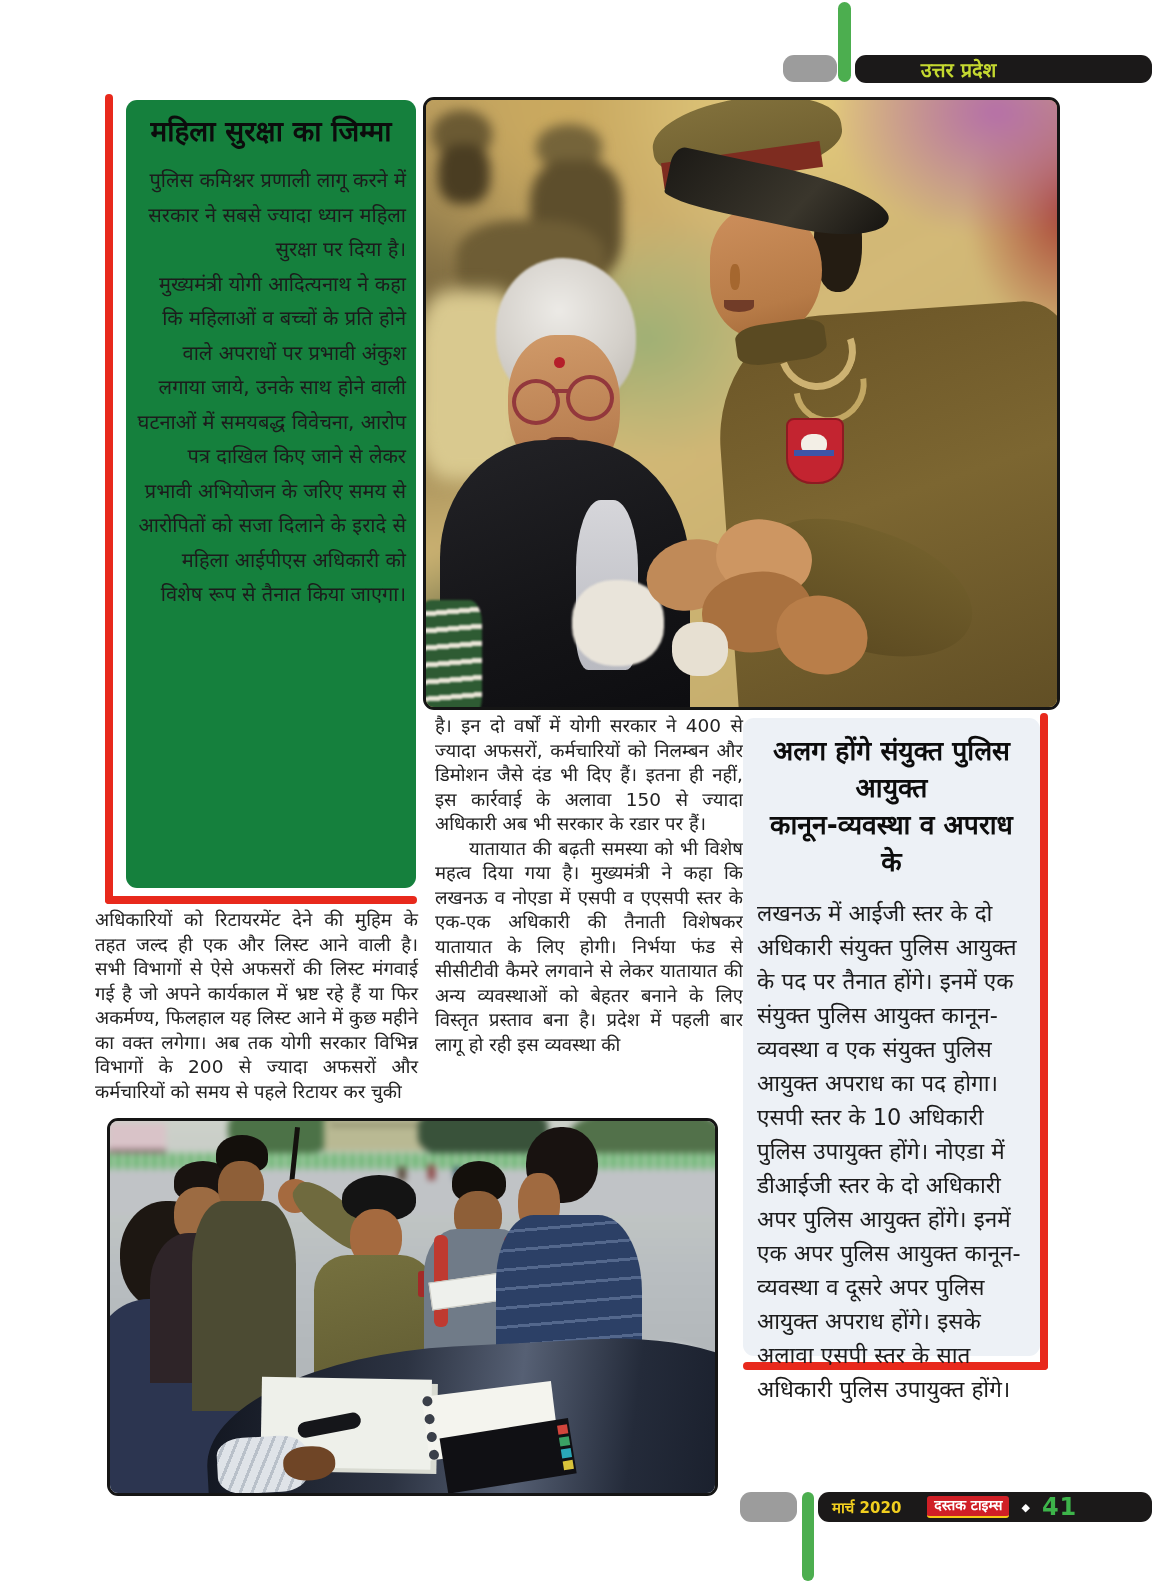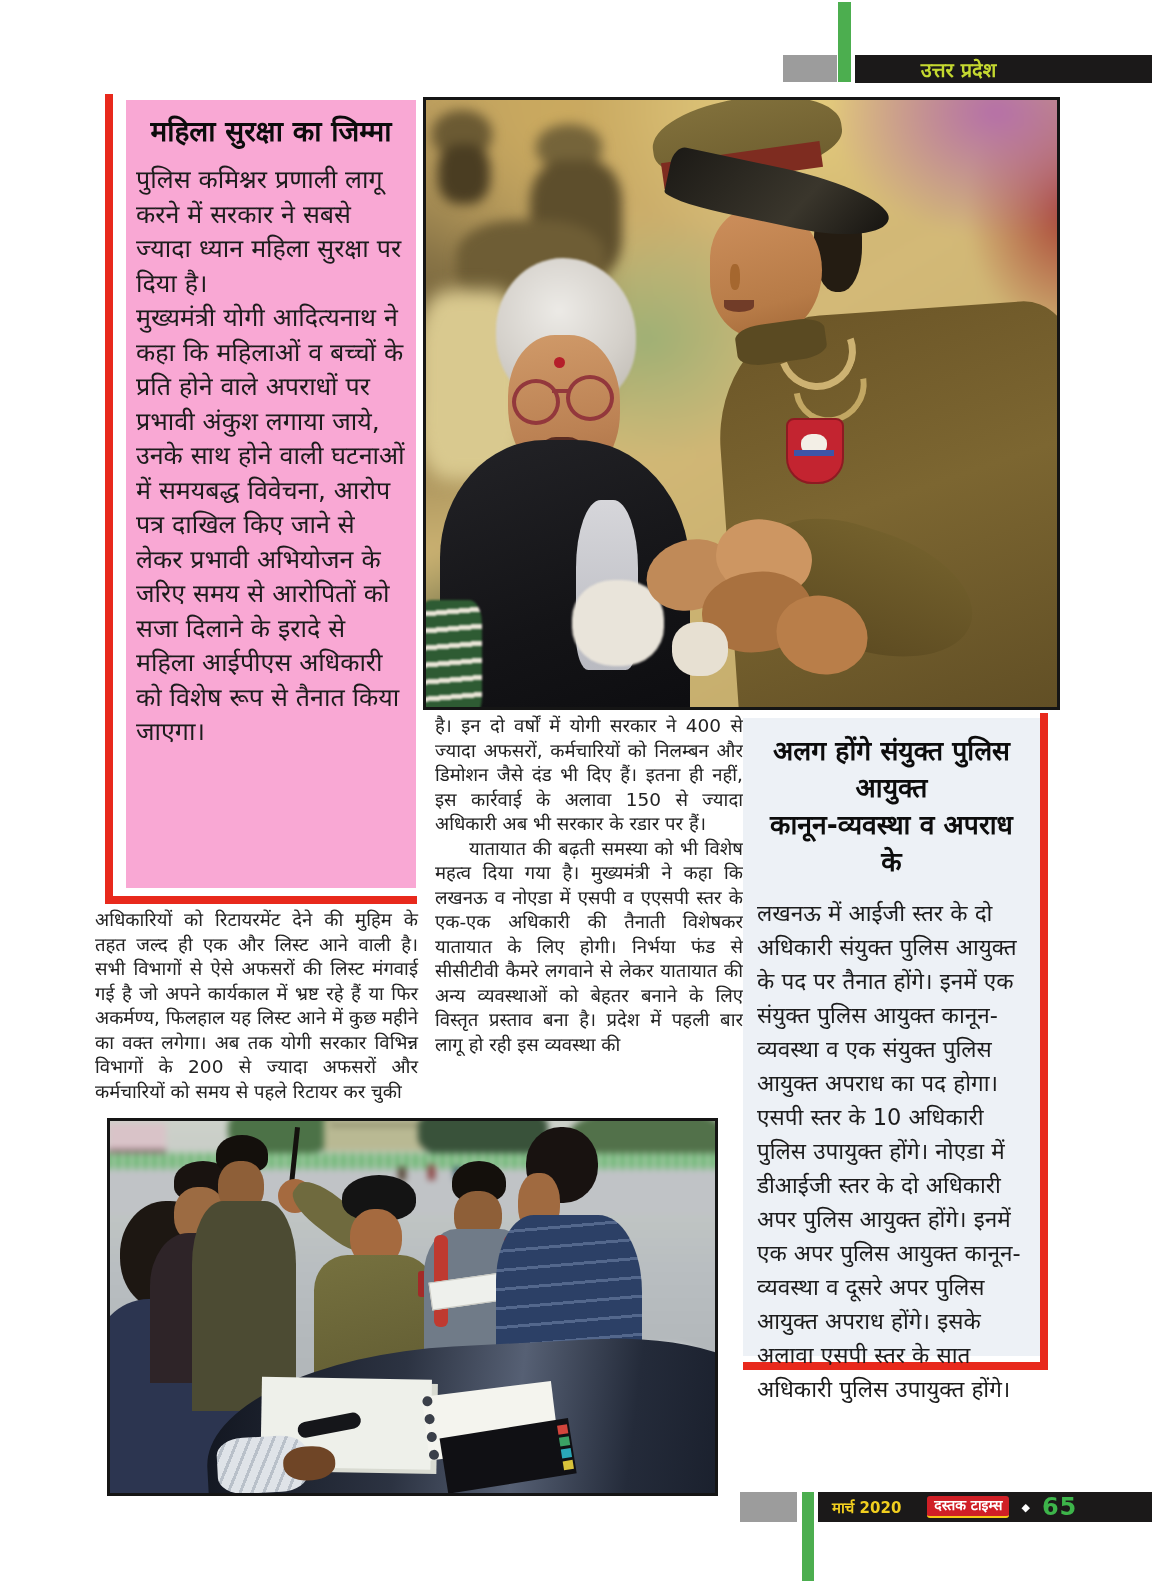--- a/index.html
+++ b/index.html
@@ -1,35 +1,35 @@
 <!DOCTYPE html>
 <html><head>
 <meta charset="utf-8">
 <style>
   html,body{margin:0;padding:0;background:#e9e9e9;}
   .page{position:relative;width:1152px;height:1584px;background:#ffffff;margin:0 auto;
         font-family:"DejaVu Sans","Liberation Sans",sans-serif;overflow:hidden;}
-  .abs{position:absolute;}
+  .abs{position:absolute;border-radius:11px;}
   .ps{position:absolute;}
 
   
   .hdr-gray{left:783px;top:55px;width:54px;height:27px;background:#9c9c9c;}
   .hdr-green{left:838px;top:2px;width:13px;height:80px;background:#4cae4f;}
   .hdr-black{left:855px;top:55px;width:297px;height:28px;background:#1b1919;color:#c4d830;
              font-weight:700;font-size:20px;display:flex;align-items:center;justify-content:center;
              padding-right:90px;box-sizing:border-box;}
 
   
   .lbox-line-left{left:105px;top:94px;width:8px;height:810px;background:#e8291c;}
   .lbox-line-bottom{left:105px;top:896px;width:312px;height:8px;background:#e8291c;}
-  .lbox-panel{left:126px;top:100px;width:290px;height:788px;background:#f9a8d4;
+  .lbox-panel{left:126px;top:100px;width:290px;height:788px;background:#15803d;
               box-sizing:border-box;padding:12px 10px 0 10px;}
   .lbox-headline{font-size:28px;line-height:39px;font-weight:700;text-align:center;color:#0c0c0c;}
   .lbox-headline span{display:block;}
-  .lbox-body{margin-top:12px;font-size:25px;line-height:34.5px;text-align:left;color:#1c1c1c;}
+  .lbox-body{margin-top:12px;font-size:20px;line-height:34.5px;text-align:right;color:#1c1c1c;}
   .lbox-body p{margin:0;}
 
   
   .photo-top{left:423px;top:97px;width:637px;height:613px;border:3px solid #151515;
              box-sizing:border-box;overflow:hidden;margin:0;background:#c8ab67;}
   .photo-bottom{left:107px;top:1118px;width:611px;height:378px;border:3px solid #151515;
              box-sizing:border-box;overflow:hidden;margin:0;background:#c2c6c3;}
 
   
   .body-text{font-size:18.5px;line-height:24.5px;text-align:justify;color:#222;margin:0;}
@@ -285,16 +285,16 @@
       </div>
     </div>
   </figure>
 
   <div class="abs ftr-gray"></div>
   <div class="abs ftr-green"></div>
   <div class="abs ftr-black">
     <span class="ftr-issue">मार्च 2020</span>
     <span class="ftr-logo">दस्तक टाइम्स</span>
     <span class="ftr-diamond">◆</span>
-    <span class="ftr-page">65</span>
+    <span class="ftr-page">41</span>
   </div>
 
 </div>
 
 </body></html>

